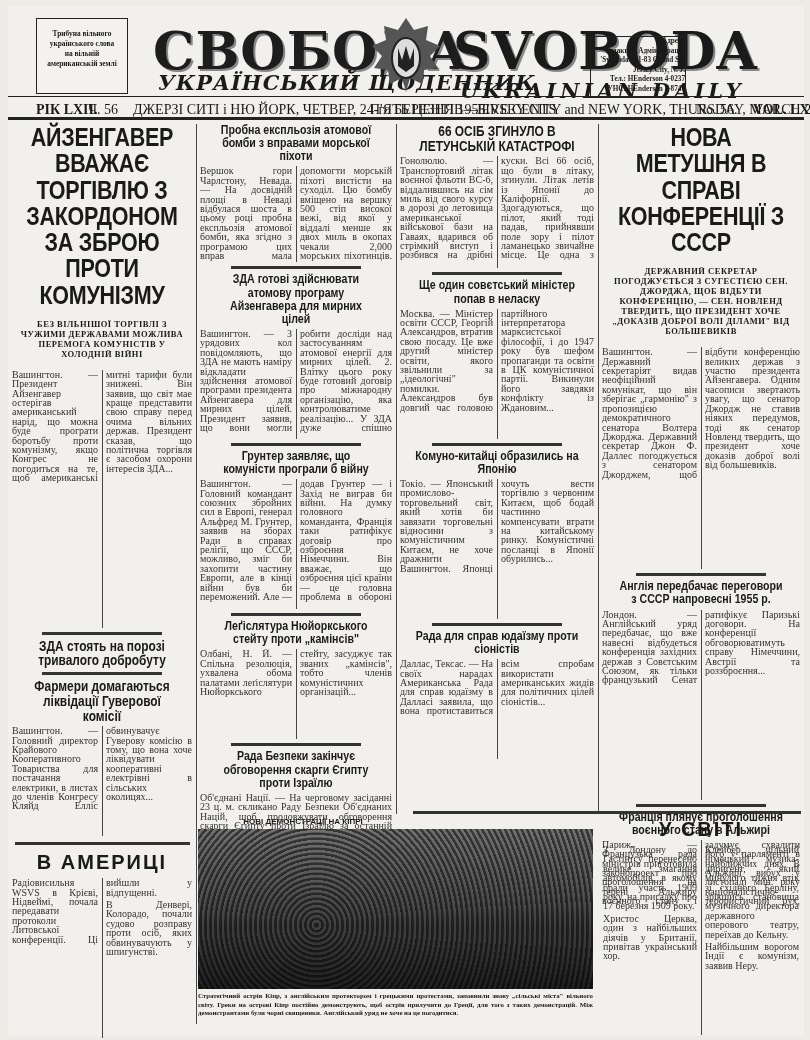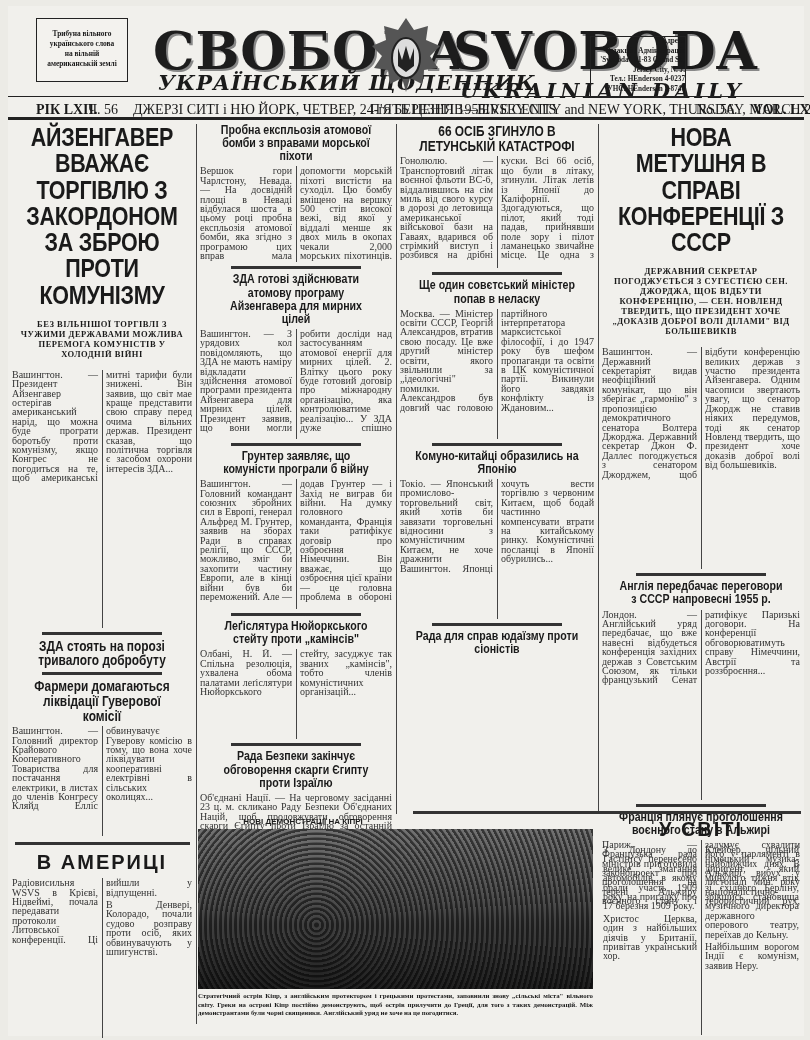--- a/index.html
+++ b/index.html
@@ -3,21 +3,21 @@
 <meta charset="utf-8">
 <style>
   html, body { margin:0; padding:0; }
   body { width:810px; height:1040px; background:#ecebe6; overflow:hidden; position:relative;
          font-family:"Liberation Serif", serif; color:#1a1a1a; }
   .page { position:absolute; left:8px; top:6px; width:796px; height:1030px; background:#f1f0ec; }
 
   
   .box { position:absolute; border:1.5px solid #222; background:#f3f2ee; text-align:center;
          font-size:7.4px; font-weight:bold; line-height:10px; }
-  .box-left { left:28px; top:12px; width:92px; height:64px; padding-top:10px; box-sizing:border-box; }
+  .box-left { left:28px; top:12px; width:92px; height:76px; padding-top:10px; box-sizing:border-box; }
   .title-uk { position:absolute; left:145px; top:14px; font-size:52px; font-weight:900;
               letter-spacing:1px; font-family:"DejaVu Serif", serif; color:#1d1d1d;
               text-shadow:2px 2px 0 #888; }
   .sub-uk { position:absolute; left:150px; top:64px; font-size:21px; font-style:italic; font-weight:bold;
             font-family:"DejaVu Serif", serif; letter-spacing:1px; }
   .title-en { position:absolute; left:445px; top:14px; font-size:52px; font-weight:900;
               font-family:"DejaVu Serif", serif; letter-spacing:1px; text-shadow:2px 2px 0 #888; }
   .sub-en { position:absolute; left:452px; top:72px; font-size:21px; font-style:italic; font-weight:bold;
             font-family:"DejaVu Serif", serif; letter-spacing:4px; }
   .emblem { position:absolute; left:362px; top:10px; width:72px; height:78px; }
@@ -157,20 +157,21 @@
       <div class="txt two" style="height:130px;overflow:hidden;margin-top:3px">Москва. — Міністер освіти СССР, Георгій Александров, втратив свою посаду. Це вже другий міністер освіти, якого звільнили за „ідеологічні" помилки. Александров був довгий час головою партійного інтерпретатора марксистської філософії, і до 1947 року був шефом пропаганди та освіти в ЦК комуністичної партії. Викинули його завдяки конфлікту із Ждановим...</div>
     </article>
     <div class="rule-h" style="position:relative;width:130px;margin:4px auto"></div>
     <article>
       <div class="hl hl-sm">Комуно-китайці образились на Японію</div>
       <div class="txt two" style="height:140px;overflow:hidden;margin-top:3px">Токіо. — Японський промислово-торговельний світ, який хотів би завязати торговельні відносини з комуністичним Китаєм, не хоче дражнити Вашингтон. Японці хочуть вести торгівлю з червоним Китаєм, щоб бодай частинно компенсувати втрати на китайському ринку. Комуністичні посланці в Японії обурились...</div>
     </article>
     <div class="rule-h" style="position:relative;width:130px;margin:4px auto"></div>
     <article>
       <div class="hl hl-sm">Рада для справ юдаїзму проти сіоністів</div>
+      <div class="txt two" style="height:100px;overflow:hidden;margin-top:3px">Даллас, Тексас. — На своїх нарадах Американська Рада для справ юдаїзму в Далласі заявила, що вона протиставиться всім спробам використати американських жидів для політичних цілей сіоністів...</div>
     </article>
   </div>
 
   <div class="col" style="left:594px;width:198px">
     <article>
       <div class="hl hl-xl">НОВА МЕТУШНЯ В СПРАВІ КОНФЕРЕНЦІЇ З СССР</div>
       <div class="deck">ДЕРЖАВНИЙ СЕКРЕТАР ПОГОДЖУЄТЬСЯ З СУГЕСТІЄЮ СЕН. ДЖОРДЖА, ЩОБ ВІДБУТИ КОНФЕРЕНЦІЮ, — СЕН. НОВЛЕНД ТВЕРДИТЬ, ЩО ПРЕЗИДЕНТ ХОЧЕ „ДОКАЗІВ ДОБРОЇ ВОЛІ ДІЛАМИ" ВІД БОЛЬШЕВИКІВ</div>
       <div class="txt two" style="height:222px;overflow:hidden">Вашингтон. — Державний секретаріят видав неофіційний комунікат, що він зберігає „гармонію" з пропозицією демократичного сенатора Волтера Джорджа. Державний секретар Джон Ф. Даллес погоджується з сенатором Джорджем, щоб відбути конференцію великих держав з участю президента Айзенгавера. Одним часописи звертають увагу, що сенатор Джордж не ставив ніяких передумов, тоді як сенатор Новленд твердить, що президент хоче доказів доброї волі від большевиків.</div>
     </article>
     <div class="rule-h" style="position:relative;width:130px;margin:4px auto"></div>

